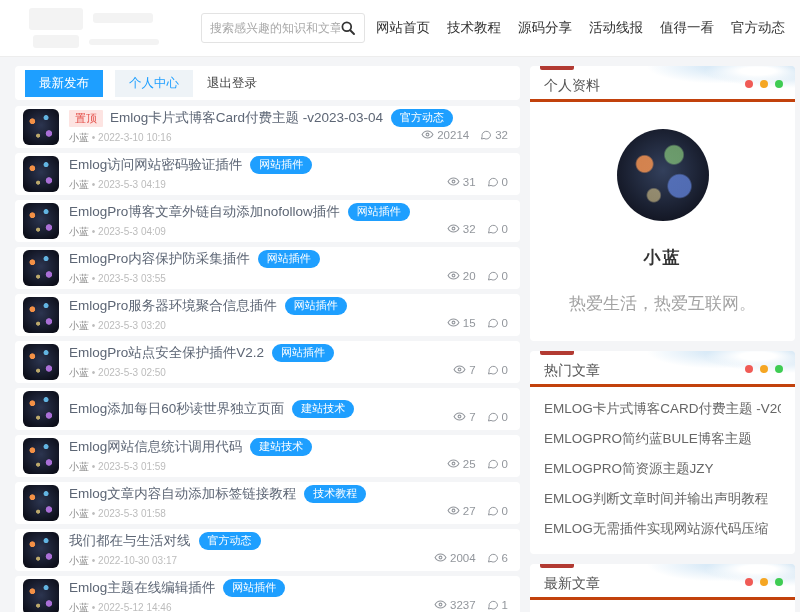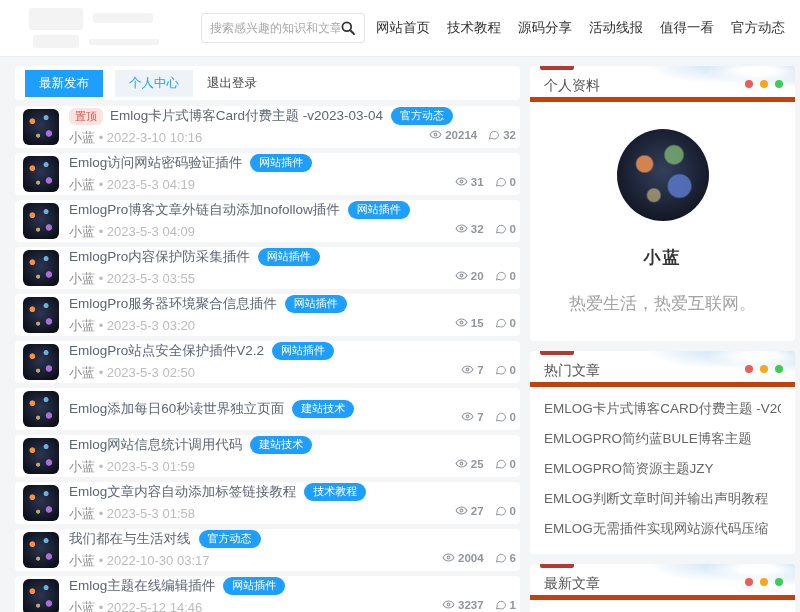--- a/index.html
+++ b/index.html
@@ -37,31 +37,31 @@
   .article-card{background:#fff;border-radius:4px;height:42px;margin-bottom:5px;display:flex;align-items:center;padding:0 12px 0 8px;position:relative;cursor:pointer;}
   .thumb{width:36px;height:36px;border-radius:6px;margin-right:10px;flex:none;
     background:
       radial-gradient(circle at 26% 34%, rgba(255,150,70,.95) 0 7%, rgba(0,0,0,0) 9%),
       radial-gradient(circle at 64% 24%, rgba(110,205,255,.85) 0 6%, rgba(0,0,0,0) 8%),
       radial-gradient(circle at 72% 68%, rgba(205,130,255,.8) 0 8%, rgba(0,0,0,0) 10%),
       radial-gradient(circle at 42% 74%, rgba(255,225,130,.7) 0 5%, rgba(0,0,0,0) 7%),
       radial-gradient(circle at 50% 45%, #2c3550 0%, #0c0e19 85%);}
   .art-body{flex:1;min-width:0;display:flex;flex-direction:column;justify-content:center;gap:4px;}
   .title-row{display:flex;align-items:center;font-size:13.5px;color:#5d6675;white-space:nowrap;overflow:hidden;}
-  .pin{flex:none;background:var(--pin_bg);color:var(--pin_text);font-size:11px;padding:1px 6px;border-radius:6px;margin-right:7px;}
+  .pin{flex:none;background:var(--pin_bg);color:var(--pin_text);font-size:11px;padding:1px 6px;border-radius:1px;margin-right:7px;}
   .cat{flex:none;background:var(--accent);color:#fff;font-size:11px;padding:2px 9px;border-radius:10px;margin-left:8px;line-height:1.2;}
-  .meta-row{font-size:13px;color:#bcbcbc;white-space:nowrap;}
+  .meta-row{font-size:10px;color:#bcbcbc;white-space:nowrap;}
   .meta-row .author{color:#8c8c8c;}
-  .counts{position:absolute;right:4px;bottom:7px;display:flex;align-items:center;gap:11px;color:#92969c;font-size:11.5px;font-weight:bold;}
+  .counts{position:absolute;right:12px;bottom:7px;display:flex;align-items:center;gap:11px;color:#92969c;font-size:11.5px;}
   .count{display:flex;align-items:center;gap:3px;}
   .count svg{display:block;}
 
   
   .side-card{background:#fff;border-radius:4px;position:relative;margin-bottom:10px;overflow:hidden;}
-  .side-head{height:36px;line-height:38px;padding:0 14px;font-size:14px;color:#555;border-bottom:5px solid #c2410c;position:relative;}
+  .side-head{height:36px;line-height:38px;padding:0 14px;font-size:14px;color:#555;border-bottom:3px solid #c2410c;position:relative;}
   .clouds{position:absolute;top:0;right:0;width:170px;height:28px;pointer-events:none;
     background:
       radial-gradient(70px 16px at 78% 18%, #ffffff 25%, rgba(255,255,255,0) 75%),
       radial-gradient(90px 22px at 55% 0%, #d9eaf7 15%, rgba(217,234,247,0) 80%),
       radial-gradient(120px 26px at 100% 0%, #c4ddf0 10%, rgba(196,221,240,0) 85%);}
   .red-dash{position:absolute;top:0;left:10px;width:34px;height:4px;background:#b23a32;border-radius:0 0 2px 2px;}
   .dots{position:absolute;right:12px;top:14px;display:flex;gap:7px;}
   .dot{width:8px;height:8px;border-radius:50%;}
   .dot:nth-child(1){background:var(--dot_red);}
   .dot:nth-child(2){background:var(--dot_yellow);}

